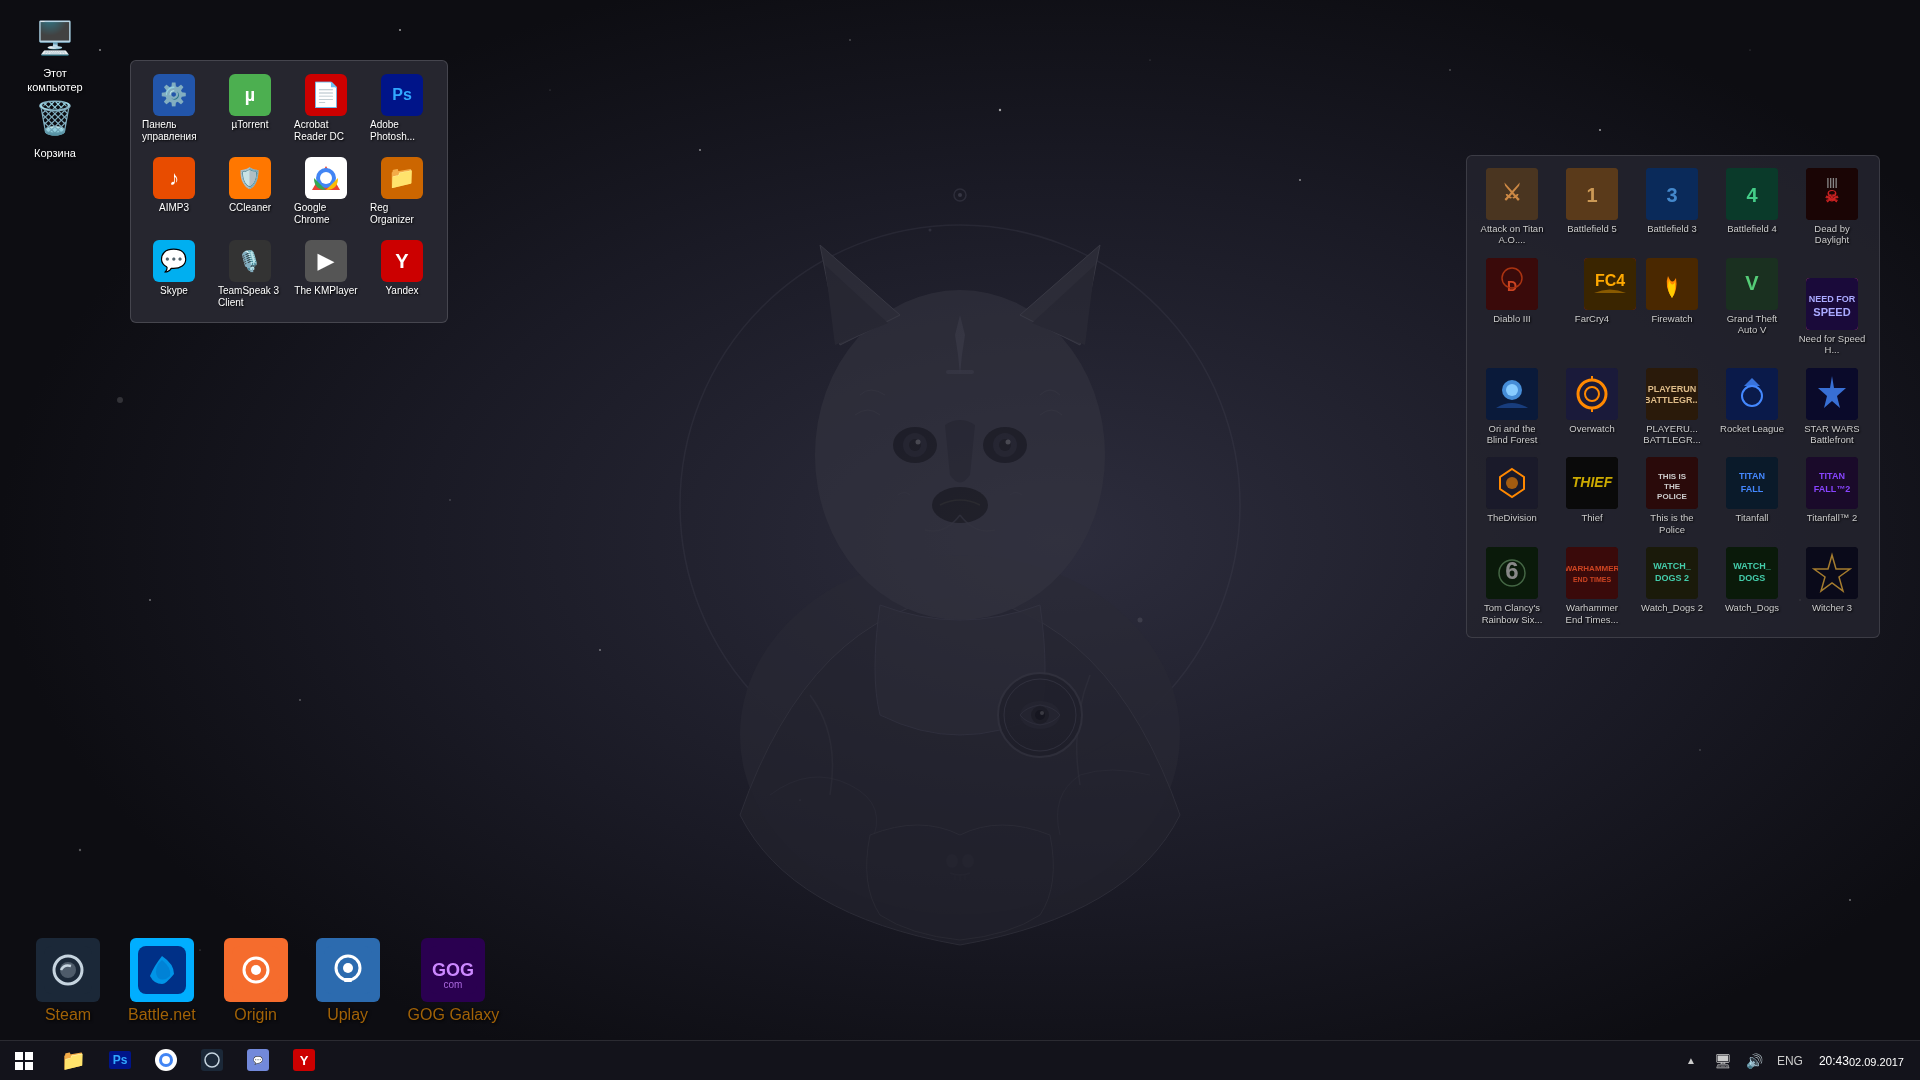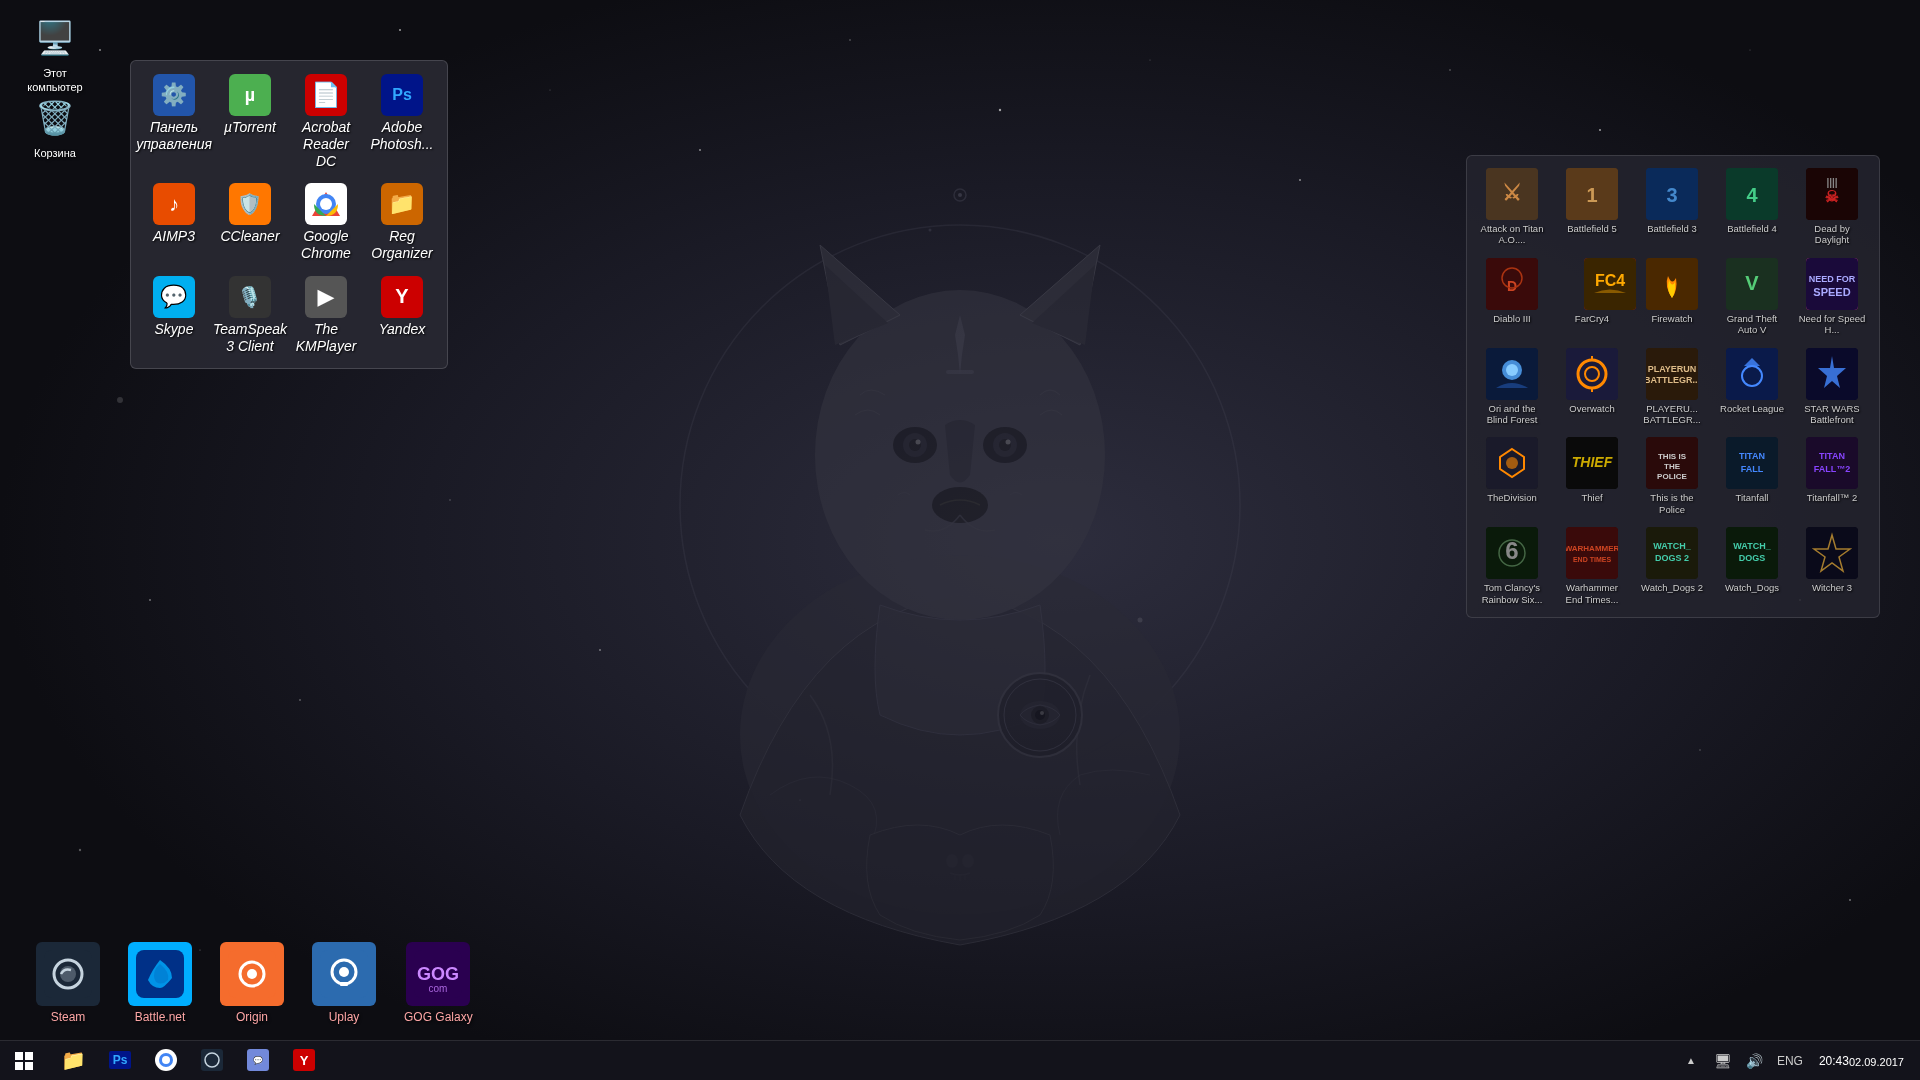--- a/index.html
+++ b/index.html
@@ -96,25 +96,23 @@
       border-radius: 6px;
       display: flex;
       align-items: center;
       justify-content: center;
       font-size: 22px;
       margin-bottom: 3px;
       overflow: hidden;
     }
     .app-item .app-label {
       color: #fff;
-      font-size: 14px;
-      text-align: center;
+      font-size: 10px;
       line-height: 1.2;
       text-shadow: 1px 1px 2px #000;
-      font-style: italic;
     }
 
     
     .games-grid {
       position: absolute;
       top: 155px;
       right: 40px;
       background: rgba(35,35,45,0.88);
       border: 1px solid rgba(255,255,255,0.12);
       border-radius: 6px;
@@ -175,22 +173,22 @@
       width: 64px;
       height: 64px;
       border-radius: 6px;
       display: flex;
       align-items: center;
       justify-content: center;
       font-size: 32px;
       margin-bottom: 4px;
     }
     .launch-item .launch-label {
-      color: #fca5a5;
-      font-size: 12px;
+      color: #a16207;
+      font-size: 16px;
       text-shadow: 1px 1px 3px #000;
     }
 
     
     .taskbar {
       position: absolute;
       bottom: 0;
       left: 0;
       right: 0;
       height: 40px;
@@ -549,21 +547,21 @@
     <div class="game-item">
       <div class="game-icon" style="background:#1a3020;">
         <svg width="52" height="52" viewBox="0 0 52 52">
             <rect width="52" height="52" fill="#1a3020"></rect>
             <text x="26" y="32" text-anchor="middle" font-size="20" fill="#55cc77" font-weight="bold">V</text>
           </svg>
       </div>
       <div class="game-label">Grand Theft Auto V</div>
     </div>
     <div class="game-item">
-      <div class="game-icon" style="background:#ec4899;">
+      <div class="game-icon" style="background:#ec4899;margin-top:20px;">
         <svg width="52" height="52" viewBox="0 0 52 52">
             <rect width="52" height="52" fill="#1a0a3a"></rect>
             <text x="26" y="24" text-anchor="middle" font-size="9" fill="#aaaaff" font-weight="bold">NEED FOR</text>
             <text x="26" y="38" text-anchor="middle" font-size="11" fill="#aaaaff" font-weight="bold">SPEED</text>
           </svg>
       </div>
       <div class="game-label">Need for Speed H...</div>
     </div>
 
     <div class="game-item">

